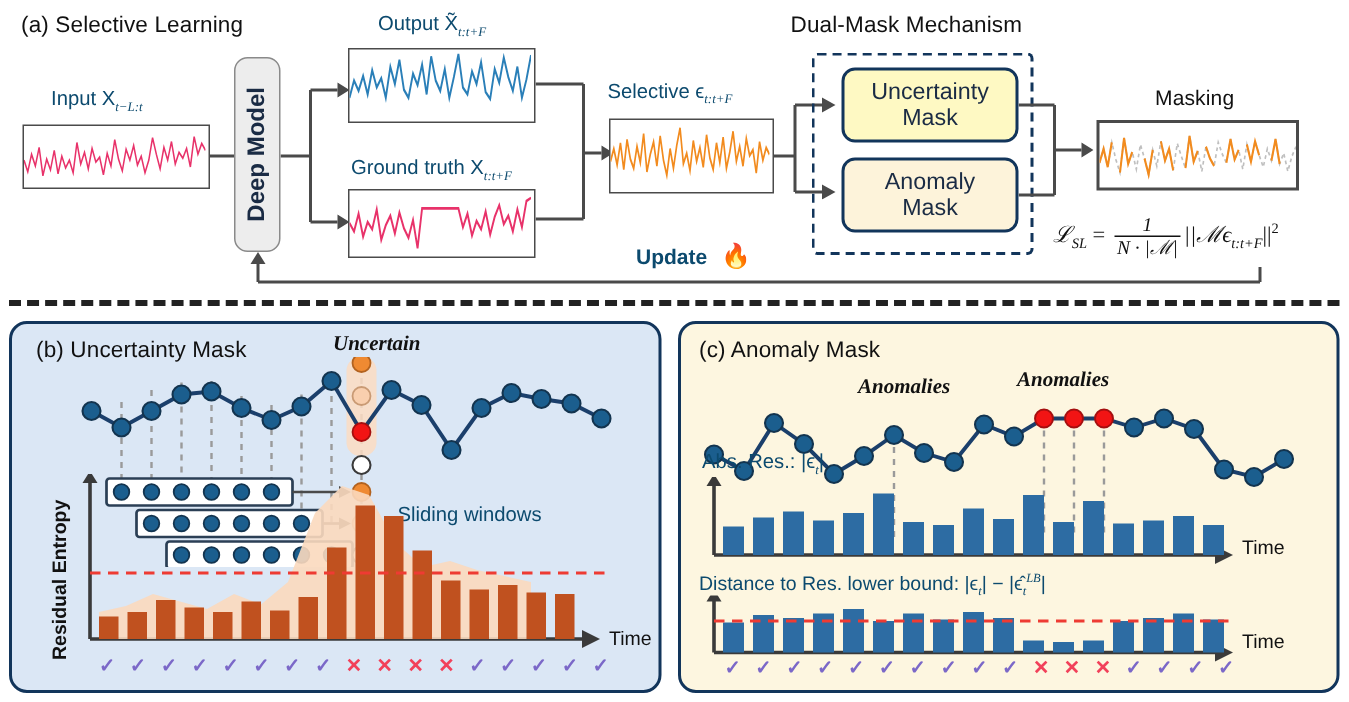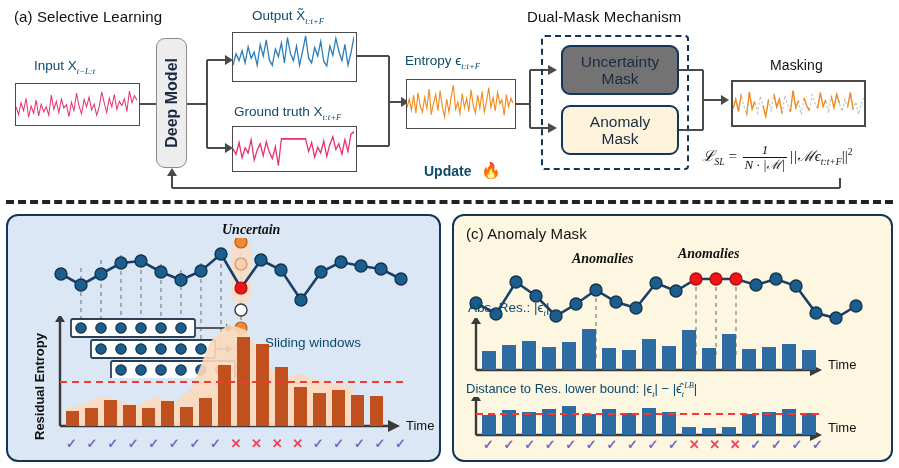--- a/index.html
+++ b/index.html
@@ -9,21 +9,21 @@
   .ttl{font-weight:normal;font-size:15px;color:#111;letter-spacing:.1px;}
   .lbl{font-size:13.5px;color:#0c4a6e;}
   .mth{font-family:"Liberation Serif",serif;font-style:italic;}
   .bx{box-sizing:border-box;border:1.6px solid #4a4a4a;background:#fff;}
   .panelb{box-sizing:border-box;border:2px solid #12355b;background:#dbe7f5;border-radius:12px;}
   .panelc{box-sizing:border-box;border:2px solid #12355b;background:#fdf6e0;border-radius:12px;}
   .dashsep{border-top:4px dashed #222;}
   .maskbox{box-sizing:border-box;border:2px solid #12355b;border-radius:9px;
            display:flex;align-items:center;justify-content:center;text-align:center;
            font-size:15.5px;line-height:1.12;color:#1a2b44;}
-  .maskbox.unc{background:#737373;}
+  .maskbox.unc{background:#fef9c3;}
   .maskbox.ano{background:#fdf3da;}
   .dualdash{box-sizing:border-box;border:2.5px dashed #12355b;border-radius:4px;}
   .deepmodel{box-sizing:border-box;background:#ededed;border:1.6px solid #8a8a8a;border-radius:9px;}
   .deepmodel span{display:block;writing-mode:vertical-rl;transform:rotate(180deg);
                   font-size:16px;font-weight:600;color:#1a2b44;white-space:nowrap;}
   .axlab{font-size:13px;color:#111;}
   .vlabel{writing-mode:vertical-rl;transform:rotate(180deg);font-size:13px;font-weight:600;color:#111;}
   .ital{font-style:italic;font-weight:600;font-size:14px;font-family:"Liberation Serif",serif;}
   .mark{font-size:13px;font-weight:bold;line-height:1;}
   .ck{color:#7b68c8;}
@@ -91,21 +91,21 @@
 
   <svg class="abs" style="left:357px;top:50px;" width="52" height="110">
     <line x1="0" y1="6" x2="32" y2="6" stroke="#4a4a4a" stroke-width="2"></line>
     <line x1="0" y1="96" x2="32" y2="96" stroke="#4a4a4a" stroke-width="2"></line>
     <line x1="32" y1="6" x2="32" y2="96" stroke="#4a4a4a" stroke-width="2"></line>
     <line x1="32" y1="52" x2="44" y2="52" stroke="#4a4a4a" stroke-width="2"></line>
     <polygon points="44,47 52,52 44,57" fill="#4a4a4a"></polygon>
   </svg>
 
   <div class="abs lbl" style="left:405px;top:53px;">
-    <span>Entropy ϵ</span><sub class="mth">t:t+F</sub>
+    <span>Selective ϵ</span><sub class="mth">t:t+F</sub>
   </div>
   <div class="abs bx" style="left:406px;top:79px;width:110px;height:50px;">
     <svg width="106" height="46" viewBox="0 0 480 120" preserveAspectRatio="none">
       <polyline fill="none" stroke="#f28b1e" stroke-width="5" points="0,72 10,50 20,78 30,40 40,86 50,34 60,68 70,84 80,46 90,74 100,24 110,90 120,60 130,38 140,80 150,28 160,70 170,96 180,50 190,84 200,44 210,14 220,76 230,58 240,88 250,36 260,72 270,48 280,82 290,26 300,66 310,86 320,40 330,74 340,30 350,84 360,56 370,20 380,72 390,46 400,80 410,32 420,62 430,52 440,92 450,38 460,70 470,48 480,60"></polyline>
     </svg>
   </div>
 
   <svg class="abs" style="left:516px;top:58px;" width="42" height="75">
     <line x1="0" y1="46" x2="14" y2="46" stroke="#4a4a4a" stroke-width="2"></line>
     <line x1="14" y1="46" x2="14" y2="12" stroke="#4a4a4a" stroke-width="2"></line>
@@ -169,20 +169,21 @@
   <svg class="abs" style="left:160px;top:166px;" width="700" height="24">
     <line x1="680" y1="22" x2="680" y2="12" stroke="#4a4a4a" stroke-width="2"></line>
     <line x1="12" y1="22" x2="680" y2="22" stroke="#4a4a4a" stroke-width="2"></line>
     <line x1="12" y1="22" x2="12" y2="10" stroke="#4a4a4a" stroke-width="2"></line>
     <polygon points="7,10 12,2 17,10" fill="#4a4a4a"></polygon>
   </svg>
 
   <div class="abs dashsep" style="left:6px;top:200px;width:887px;"></div>
 
   <div class="abs panelb" style="left:6px;top:214px;width:435px;height:248px;"></div>
+  <div class="abs ttl" style="left:24px;top:225px;">(b) Uncertainty Mask</div>
   <div class="abs ital" style="left:222px;top:222px;">Uncertain</div>
 
   <svg class="abs" style="left:14px;top:238px;" width="420" height="140">
 
     <g stroke="#9a9a9a" stroke-width="1.6" stroke-dasharray="4,4">
       <line x1="67" y1="30" x2="67" y2="90"></line>
       <line x1="87" y1="22" x2="87" y2="90"></line>
       <line x1="107" y1="17" x2="107" y2="90"></line>
       <line x1="127" y1="16" x2="127" y2="90"></line>
       <line x1="147" y1="26" x2="147" y2="90"></line>

